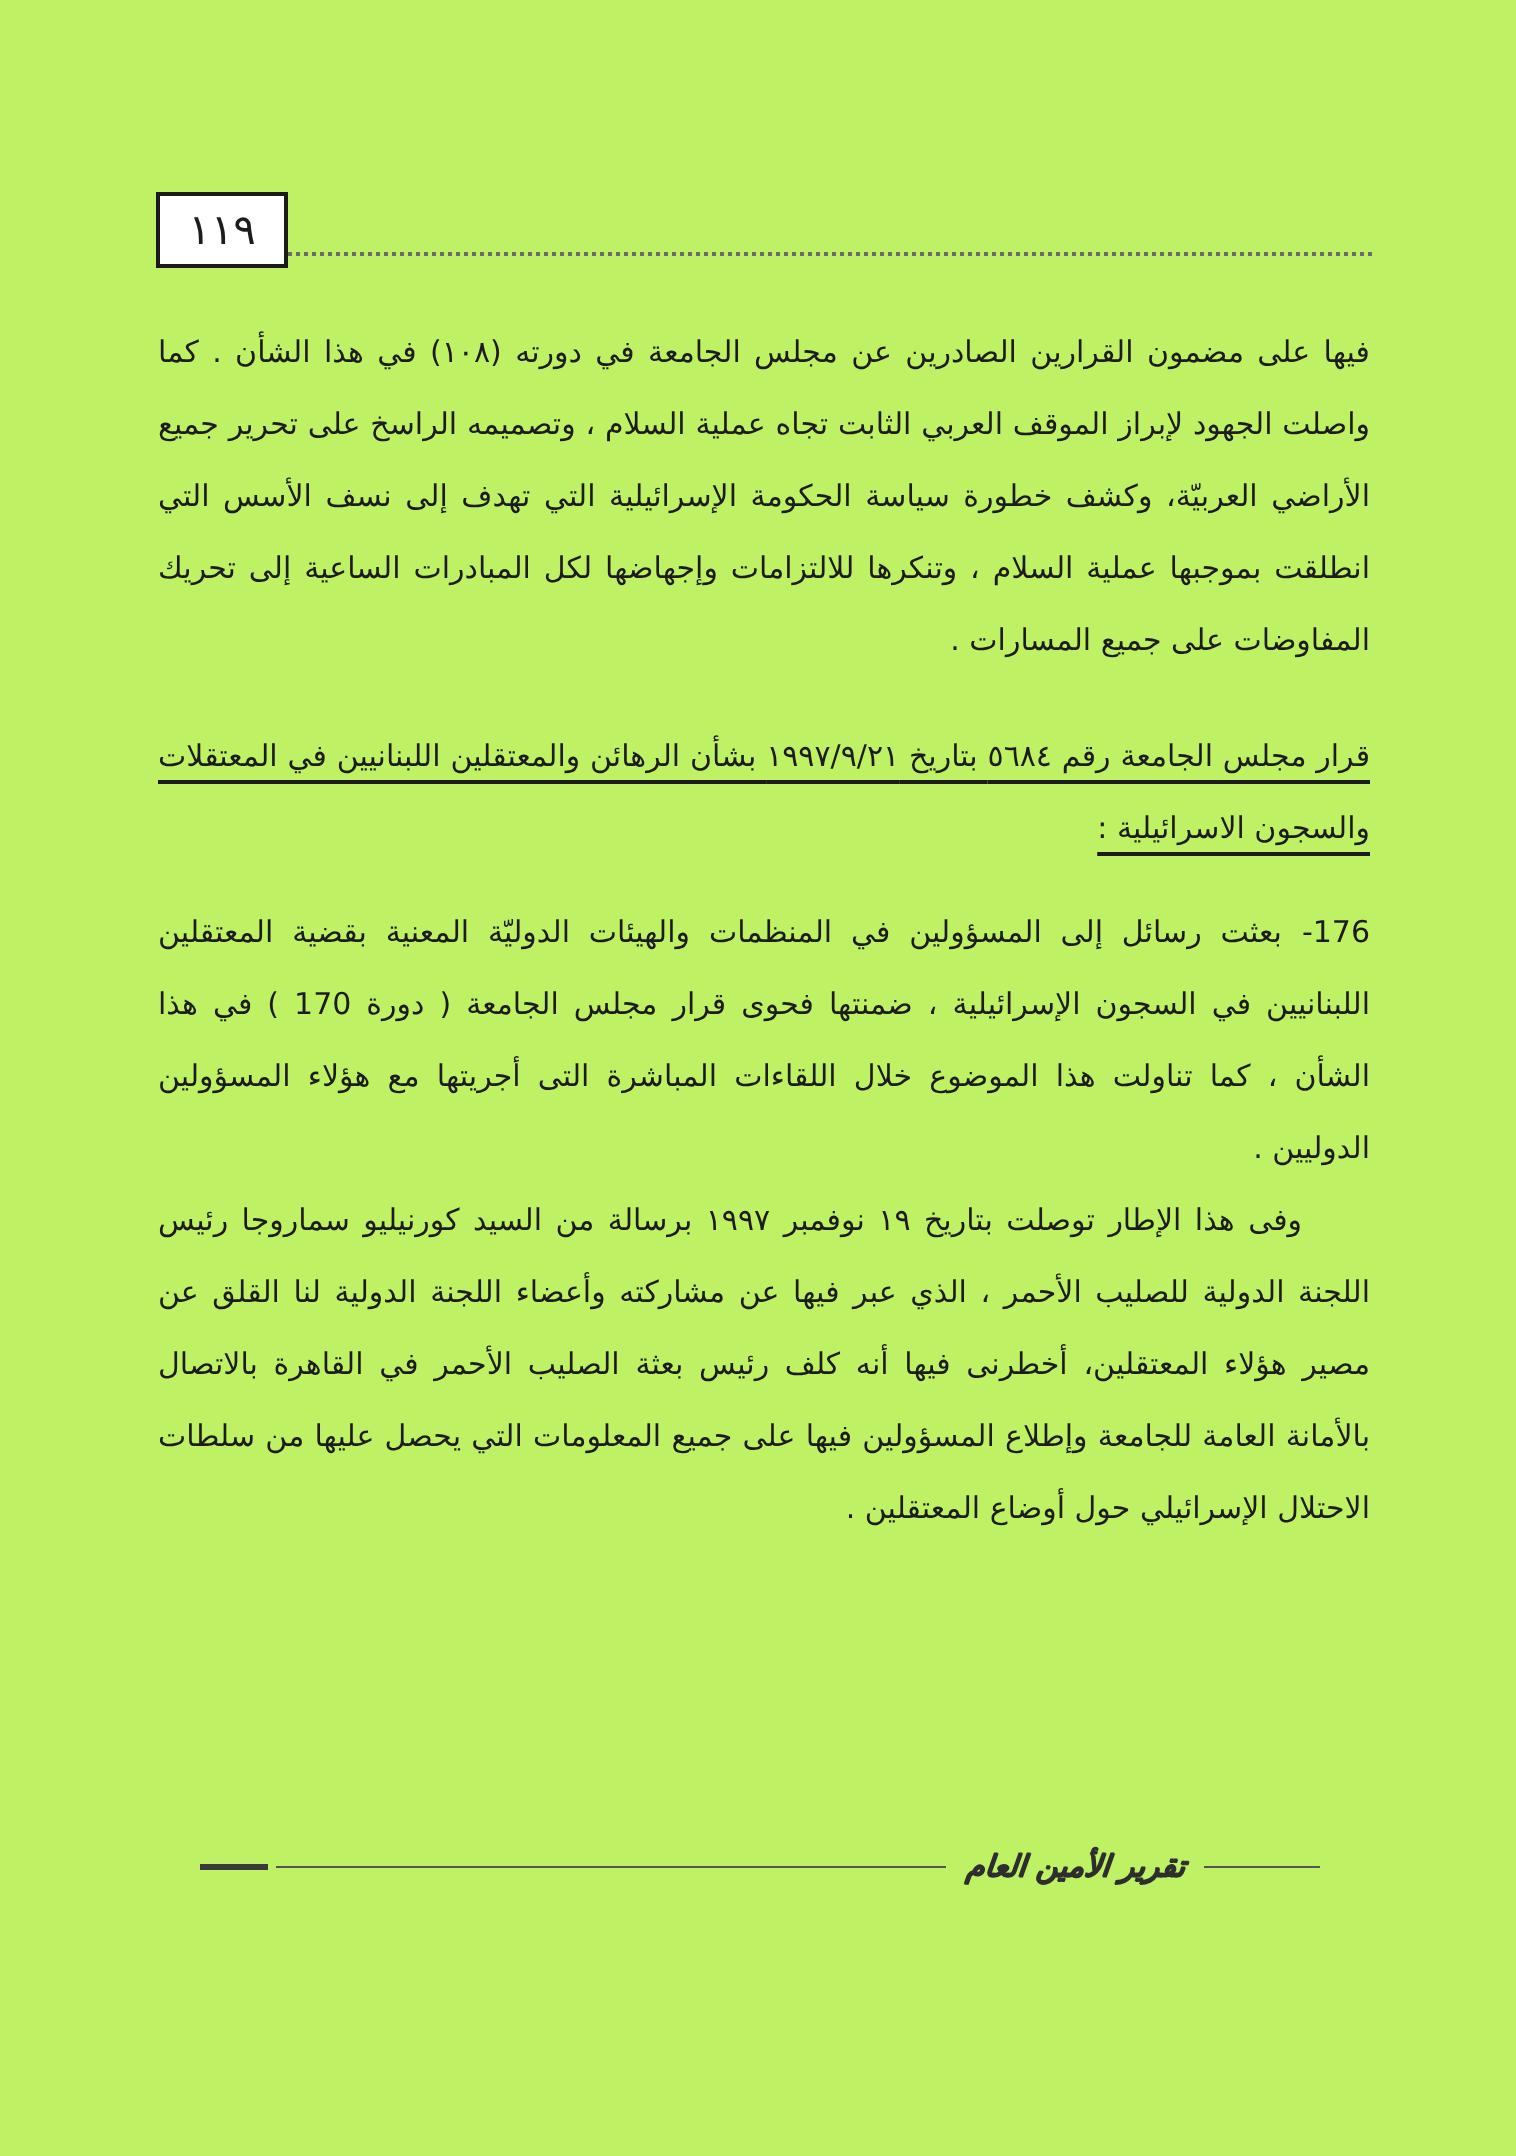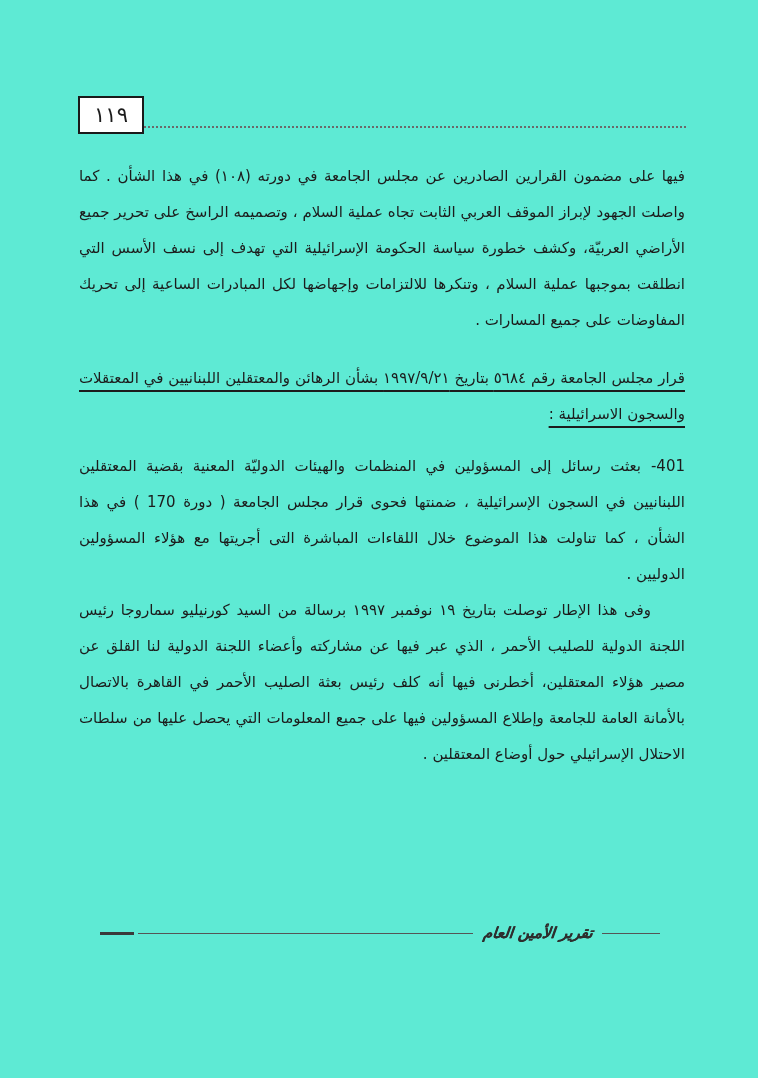--- a/index.html
+++ b/index.html
@@ -5,21 +5,21 @@
   html, body {
     margin: 0;
     padding: 0;
     background: #e9e9e9;
   }
   .page {
     position: relative;
     width: 758px;
     height: 1078px;
     margin: 0 auto;
-    background: #5eead4;
+    background: #bef264;
     overflow: hidden;
     font-family: "DejaVu Sans", sans-serif;
     color: #1c1c1c;
   }
 
   
   .pagenum-box {
     position: absolute;
     top: 96px;
     left: 78px;
@@ -122,21 +122,21 @@
     <span>١١٩</span>
   </div>
   <div class="pagenum-rule"></div>
 
   <div class="text-column">
 
     <p class="para-lead">فيها على مضمون القرارين الصادرين  عن مجلس الجامعة في دورته (١٠٨) في هذا الشأن .   كما واصلت الجهود لإبراز الموقف  العربي الثابت  تجاه عملية السلام ،  وتصميمه الراسخ على تحرير  جميع الأراضي  العربيّة، وكشف خطورة سياسة  الحكومة الإسرائيلية التي تهدف إلى نسف الأسس  التي انطلقت بموجبها عملية السلام ،  وتنكرها للالتزامات وإجهاضها لكل المبادرات  الساعية إلى تحريك المفاوضات على جميع المسارات .</p>
 
     <p class="section-heading">قرار مجلس الجامعة رقم ٥٦٨٤ بتاريخ ١٩٩٧/٩/٢١ بشأن الرهائن والمعتقلين اللبنانيين في المعتقلات والسجون الاسرائيلية :</p>
 
-    <p class="numbered-para"><span class="item-number">401-</span><span>بعثت رسائل إلى المسؤولين في المنظمات والهيئات الدوليّة المعنية بقضية المعتقلين اللبنانيين في السجون الإسرائيلية ، ضمنتها فحوى قرار مجلس الجامعة ( دورة 170 ) في هذا الشأن ، كما تناولت هذا الموضوع خلال اللقاءات المباشرة التى أجريتها مع هؤلاء المسؤولين الدوليين .</span></p>
+    <p class="numbered-para"><span class="item-number">176-</span><span>بعثت رسائل إلى المسؤولين في المنظمات والهيئات الدوليّة المعنية بقضية المعتقلين اللبنانيين في السجون الإسرائيلية ، ضمنتها فحوى قرار مجلس الجامعة ( دورة 170 ) في هذا الشأن ، كما تناولت هذا الموضوع خلال اللقاءات المباشرة التى أجريتها مع هؤلاء المسؤولين الدوليين .</span></p>
 
     <p class="para-indent">وفى هذا الإطار توصلت بتاريخ ١٩ نوفمبر ١٩٩٧ برسالة من السيد كورنيليو سماروجا رئيس اللجنة الدولية للصليب الأحمر ، الذي عبر فيها عن مشاركته وأعضاء اللجنة الدولية لنا القلق عن مصير هؤلاء المعتقلين، أخطرنى فيها أنه كلف رئيس بعثة الصليب الأحمر في القاهرة بالاتصال بالأمانة العامة للجامعة وإطلاع المسؤولين فيها على جميع المعلومات التي يحصل عليها من سلطات الاحتلال الإسرائيلي حول أوضاع المعتقلين .</p>
 
   </div>
 
   <div class="footer-rule">
     <span class="footer-dash"></span>
     <span class="footer-line-long"></span>
     <span class="footer-caption">تقرير الأمين العام</span>
     <span class="footer-line-short"></span>

